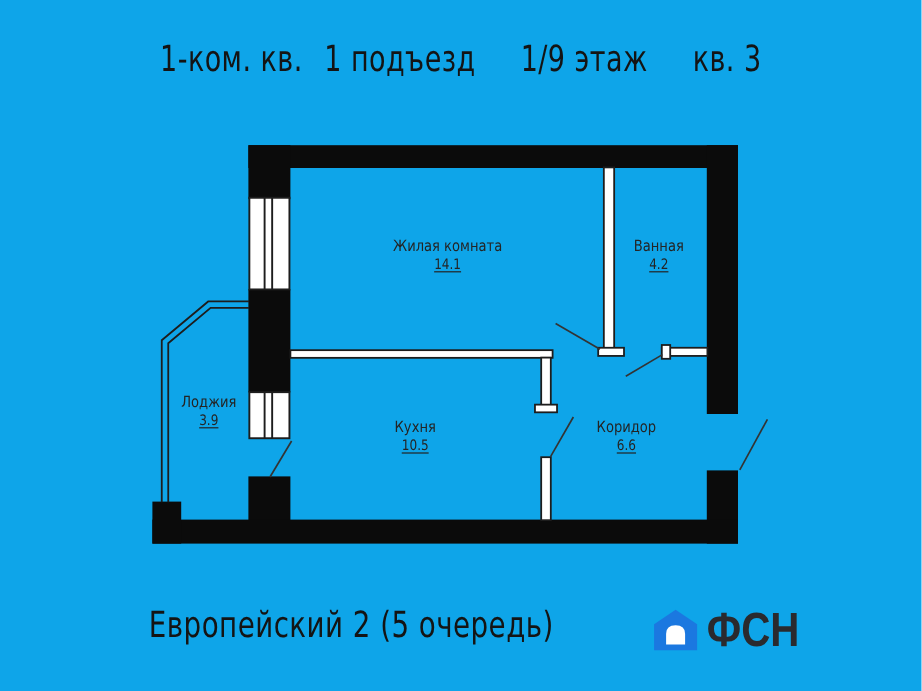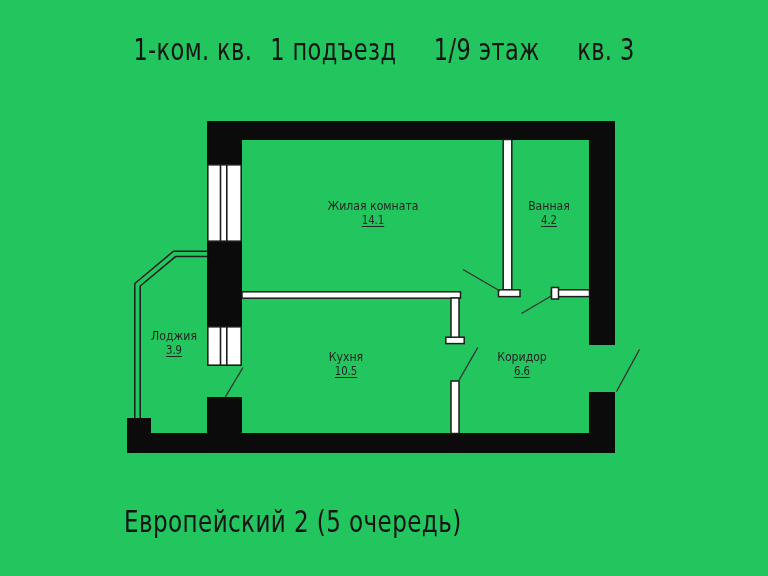--- a/index.html
+++ b/index.html
@@ -1,17 +1,17 @@
 <!DOCTYPE html>
 <html><head>
 <meta charset="utf-8">
 <style>
   html,body{margin:0;padding:0;background:#ffffff;}
   #canvas{
-    position:relative;width:768px;height:576px;background:#22c55e;overflow:hidden;
+    position:relative;width:768px;height:576px;background:#0ea5e9;overflow:hidden;
     font-family:"DejaVu Sans","Liberation Sans",sans-serif;color:#1f1f1f;
   }
   
   .title{
     position:absolute;left:0;right:0;top:32px;height:36px;
     display:flex;justify-content:center;align-items:flex-start;
     font-size:30px;font-weight:400;color:#141414;white-space:nowrap;
     transform:scaleX(0.75);transform-origin:50% 50%;letter-spacing:0.5px;
   }
   .title .seg{display:inline-block;}
@@ -123,14 +123,21 @@
     <div>Кухня</div>
     <div class="area">10.5</div>
   </div>
   <div class="room-label" style="left:447px;top:349px;">
     <div>Коридор</div>
     <div class="area">6.6</div>
   </div>
 
   <div class="project">Европейский 2 (5 очередь)</div>
 
+  <div class="logo">
+    <svg width="38" height="36" viewBox="0 0 36 34">
+      <path d="M 18 1 L 35 12.5 L 35 33 L 1 33 L 1 12.5 Z" fill="#1b78e0"></path>
+      <path d="M 10.5 28.5 L 10.5 20 Q 10.5 13.2 18 13.2 Q 25.5 13.2 25.5 20 L 25.5 28.5 Z" fill="#ffffff"></path>
+    </svg>
+    <span class="logo-word">ФСН</span>
+  </div>
 
 </div>
 
 </body></html>

